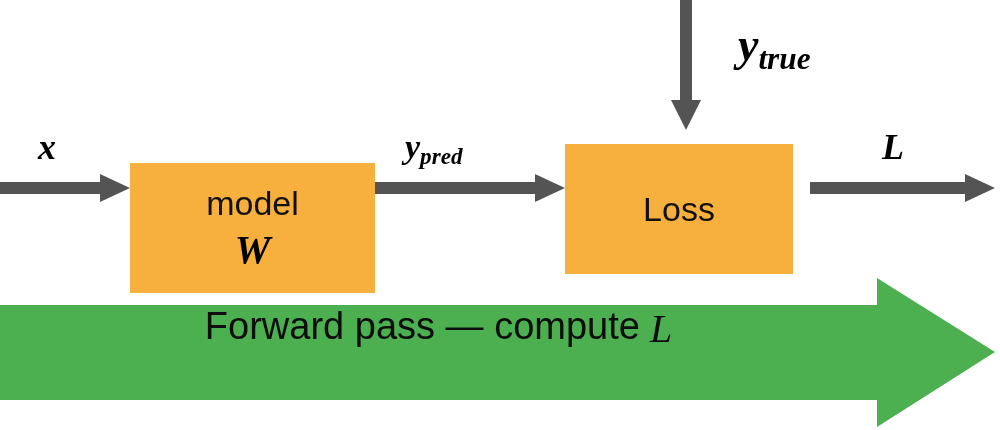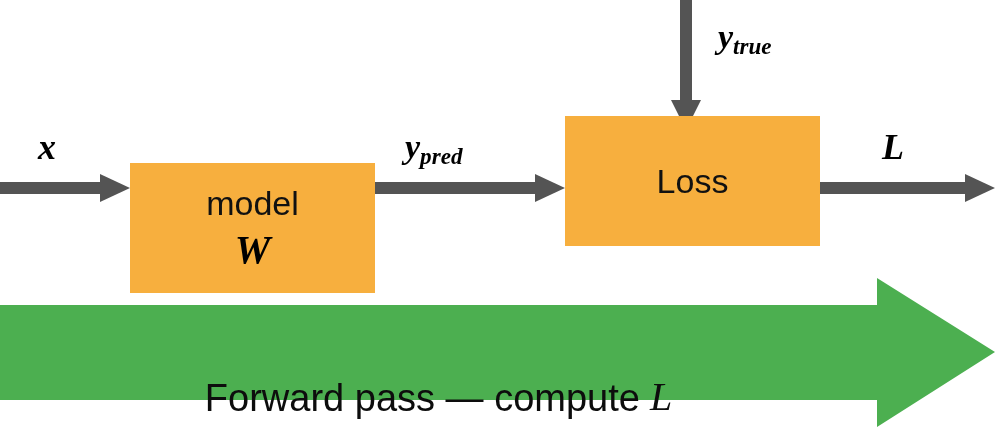--- a/index.html
+++ b/index.html
@@ -26,22 +26,22 @@
   }
   #model-box {
     left: 130px;
     top: 128px;
     width: 245px;
     height: 130px;
     margin-top: 35px;
   }
   #loss-box {
     left: 565px;
-    top: 116px;
-    width: 255px;
+    top: 144px;
+    width: 228px;
     height: 130px;
     text-align: center;
   }
   .node-label-sans {
     font-family: "Liberation Sans", sans-serif;
     font-size: 34px;
     color: #111111;
   }
   .node-label-math {
     font-family: "Liberation Serif", serif;
@@ -60,38 +60,38 @@
     white-space: nowrap;
   }
   .edge-label sub {
     font-size: 0.68em;
     font-style: italic;
     font-weight: bold;
     vertical-align: -0.28em;
   }
   #label-x     { left: 38px;  top: 126px; font-size: 36px; }
   #label-ypred { left: 405px; top: 128px; font-size: 34px; }
-  #label-ytrue { left: 718px; top: 18px;  font-size: 34px; }
+  #label-ytrue { left: 738px; top: 18px;  font-size: 46px; }
   #label-L     { left: 882px; top: 126px; font-size: 36px; }
   svg.overlay {
     position: absolute;
     left: 0;
     top: 0;
     width: 1000px;
     height: 430px;
     overflow: visible;
   }
   #banner-text {
     position: absolute;
     left: 0;
     top: 305px;
     width: 877px;
     height: 115px;
     display: flex;
-    align-items: flex-end;
+    align-items: flex-start;
     justify-content: center;
     font-family: "Liberation Sans", sans-serif;
     font-size: 38px;
     color: #0d0d0d;
     white-space: nowrap;
     pointer-events: none;
   }
   #banner-text .mathL {
     font-family: "Liberation Serif", serif;
     font-style: italic;

